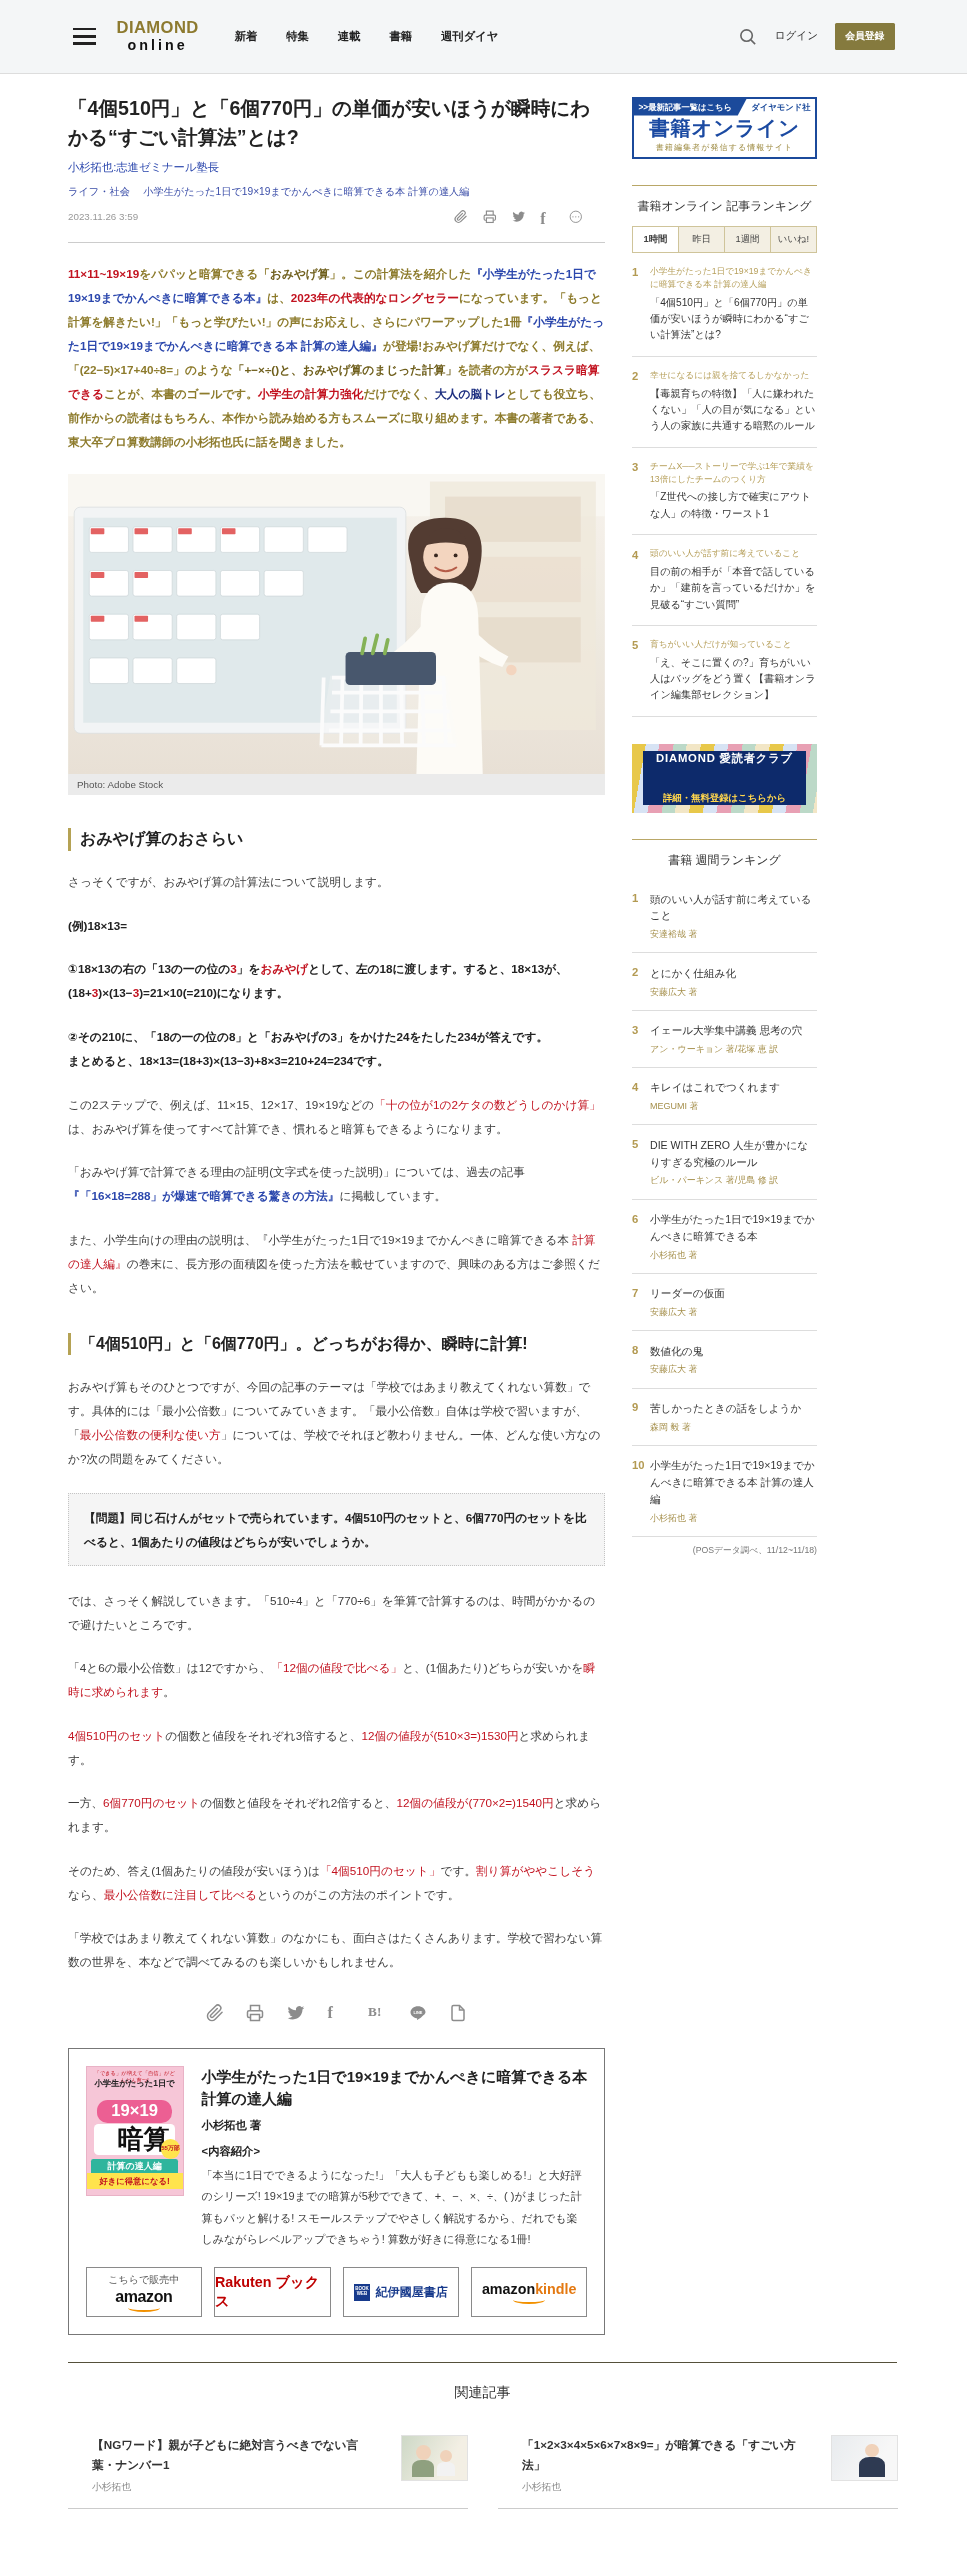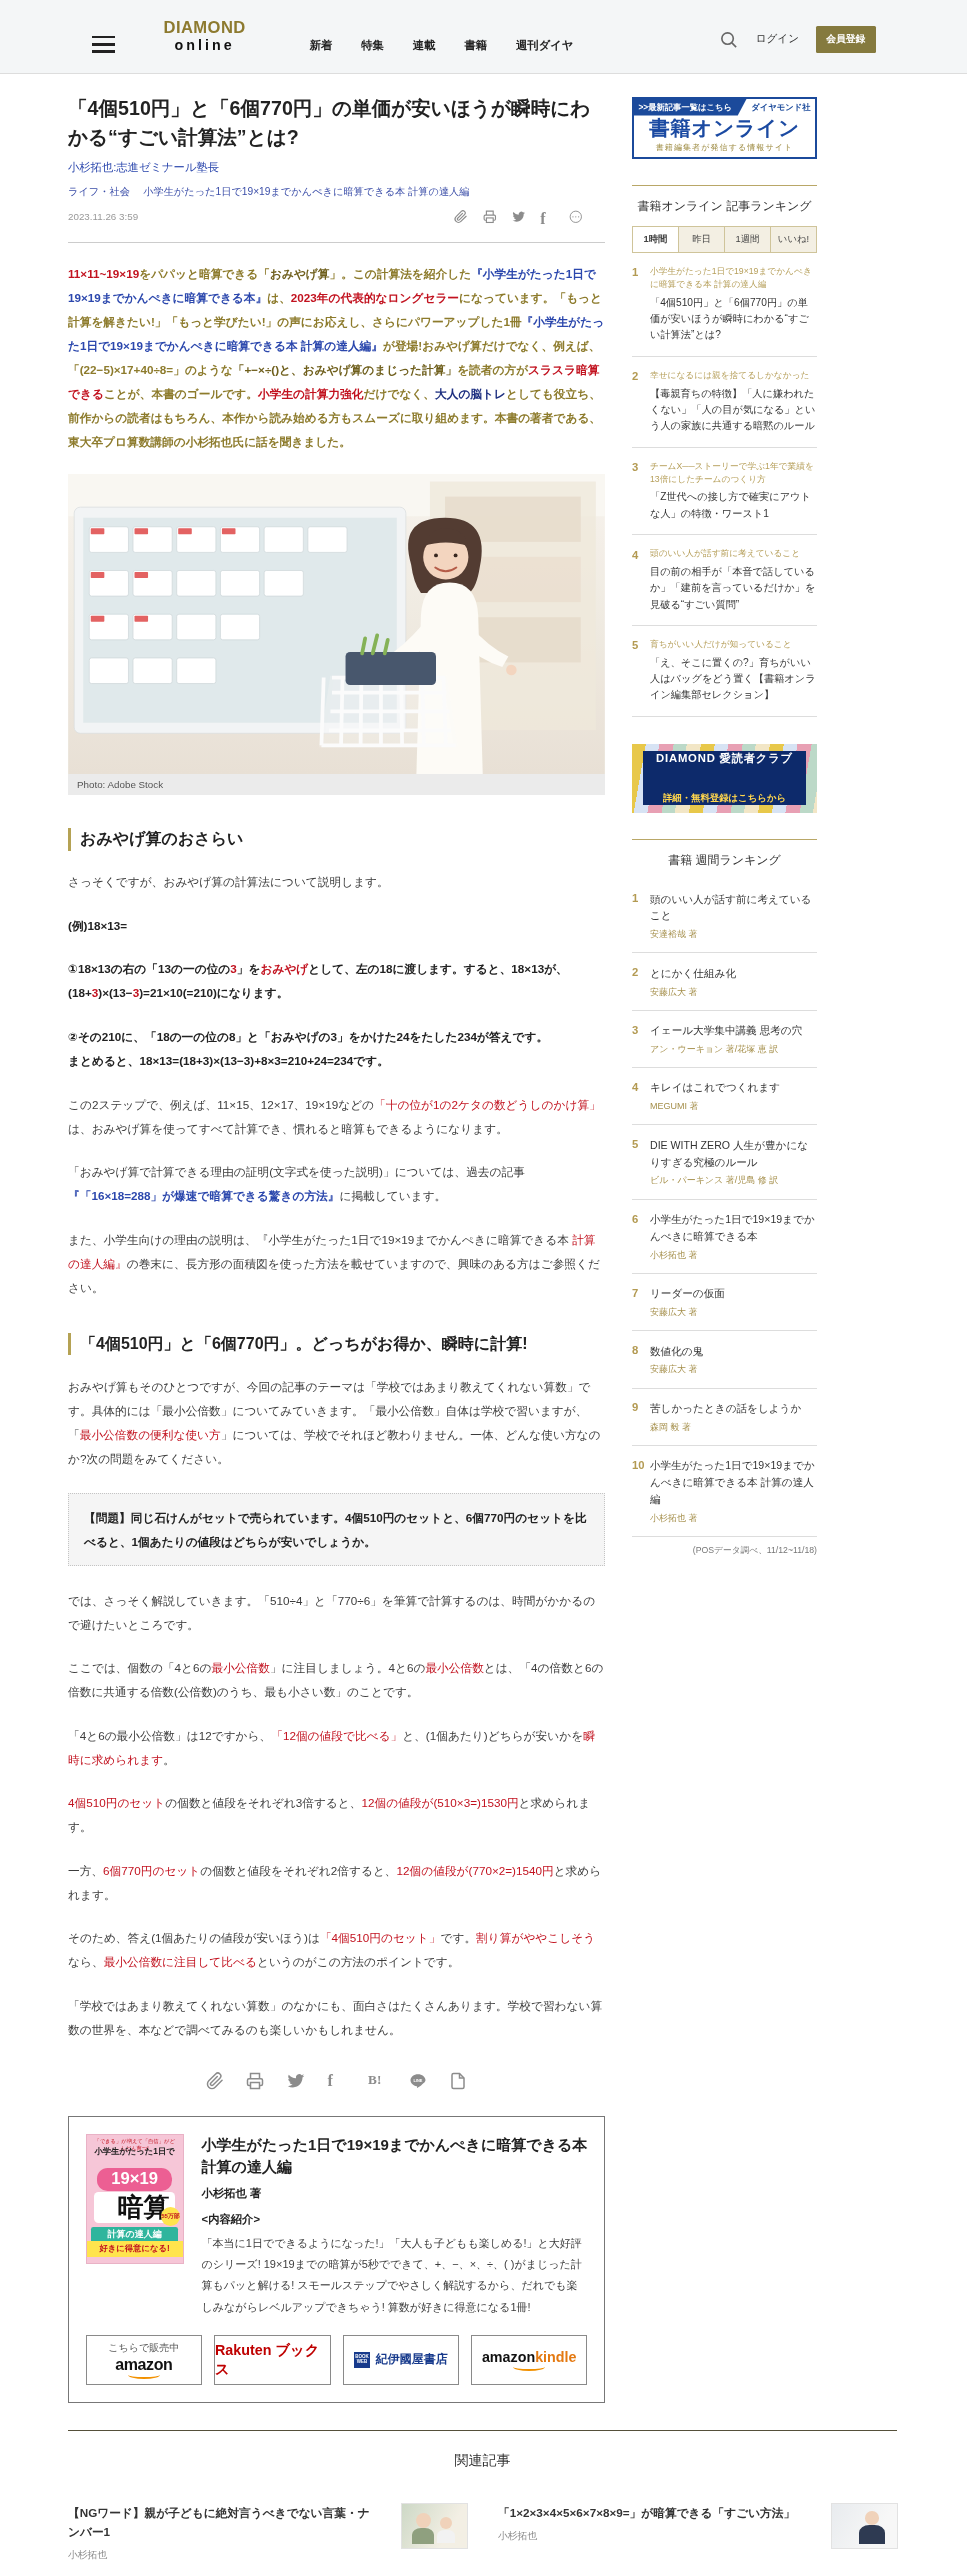--- a/index.html
+++ b/index.html
@@ -1,20 +1,20 @@
 <!DOCTYPE html>
 <html style="font-size:12px"><head>
 <meta charset="utf-8">
 <style>
   html,body{margin:0;padding:0;}
   body{width:968px;height:2576px;overflow:hidden;background:#fff;
        font-family:"Liberation Sans","DejaVu Sans",sans-serif;color:#333;}
   
   .hdr{height:73px;background:#f4f6f7;border-bottom:0.8px solid #ddd;display:flex;align-items:center;}
-  .hdr-inner{width:832px;margin:0 92px;display:flex;align-items:flex-end;gap:28px;}
+  .hdr-inner{width:832px;margin:0 73px;display:flex;align-items:center;}
   .burger{width:22.6px;height:16.6px;display:flex;flex-direction:column;justify-content:space-between;cursor:pointer;margin-right:21px;}
   .burger span{display:block;height:2.3px;background:#222;}
   .brand{text-align:center;margin-right:36px;line-height:1;cursor:pointer;}
   .brand .b1{font-weight:bold;font-size:16.6px;letter-spacing:0.4px;color:#8d7a2f;}
   .brand .b2{font-weight:bold;font-size:14.3px;letter-spacing:3px;color:#111;margin-top:1.5px;}
   .nav{display:flex;gap:29px;}
   .nav a{font-size:11.3px;font-weight:bold;color:#222;text-decoration:none;cursor:pointer;}
   .hdr-right{margin-left:auto;display:flex;align-items:center;gap:16.6px;}
   .sicon{width:19.6px;height:19.6px;cursor:pointer;}
   .login{font-size:10.6px;color:#333;cursor:pointer;}
@@ -76,21 +76,21 @@
   .st-rak{font-size:14.3px;font-weight:bold;color:#bf0000;}
   .st-kino{display:flex;align-items:center;gap:5.3px;font-size:12px;font-weight:bold;color:#173a8c;}
   .kino-sq{width:16.6px;height:16.6px;background:#173a8c;color:#fff;font-size:4.5px;display:flex;align-items:center;justify-content:center;text-align:center;line-height:1.1;}
   .st-kin{font-size:14.3px;font-weight:bold;color:#111;}
   .st-kin .kd{color:#e47911;}
   
   .rel{margin:27px 0 0 68px;width:829px;border-top:1.5px solid #55503a;padding-top:13.6px;}
   .rel-h{font-size:14px;color:#333;text-align:center;margin:7.5px 0 19.6px;font-weight:normal;}
   .rel-grid{display:grid;grid-template-columns:400px 400px;column-gap:30px;}
   .rel-item{display:flex;border-bottom:0.8px solid #ccc;padding:13.6px 0;cursor:pointer;}
-  .rel-txt{flex:1;padding-right:21px;}
+  .rel-txt{flex:1;padding-right:21px;margin-left:24px;}
   .rel-title{font-size:11.7px;font-weight:bold;color:#333;line-height:1.65;}
   .rel-author{font-size:9.8px;color:#8a8a8a;margin-top:7.5px;}
   .rel-thumb{width:65px;height:44px;flex:none;border:0.8px solid #e2e2e2;position:relative;overflow:hidden;display:flex;align-items:center;justify-content:center;}
   .th-photo-a{background:linear-gradient(120deg,#cdd8c6,#f3efe4 70%);}
   .th-photo-b{background:linear-gradient(120deg,#e8ebee,#f7f7f7 70%);}
   .th-head{position:absolute;border-radius:50%;background:#f0d2ba;}
   .th-body{position:absolute;border-radius:40% 40% 0 0;}
   
   .sb-banner{margin-top:22.6px;border:2.3px solid #1b4a9b;background:#fff;cursor:pointer;}
   .sb-b-top{display:flex;font-size:8.3px;font-weight:bold;}
@@ -269,21 +269,20 @@
         <p class="para"><span class="sg-B">(例)18×13=</span></p>
         <p class="para"><span class="sg-B">①18×13の右の「13の一の位の</span><span class="sg-rb">3</span><span class="sg-B">」を</span><span class="sg-rb">おみやげ</span><span class="sg-B">として、左の18に渡します。すると、18×13が、(18+</span><span class="sg-rb">3</span><span class="sg-B">)×(13−</span><span class="sg-rb">3</span><span class="sg-B">)=21×10(=210)になります。</span></p>
         <p class="para"><span class="sg-B">②その210に、「18の一の位の8」と「おみやげの3」をかけた24をたした234が答えです。</span><br><span class="sg-B">まとめると、18×13=(18+3)×(13−3)+8×3=210+24=234です。</span></p>
         <p class="para"><span class="sg-p">この2ステップで、例えば、11×15、12×17、19×19などの</span><span class="sg-r">「十の位が1の2ケタの数どうしのかけ算」</span><span class="sg-p">は、おみやげ算を使ってすべて計算でき、慣れると暗算もできるようになります。</span></p>
         <p class="para"><span class="sg-p">「おみやげ算で計算できる理由の証明(文字式を使った説明)」については、過去の記事</span><span class="sg-bb">『「16×18=288」が爆速で暗算できる驚きの方法』</span><span class="sg-p">に掲載しています。</span></p>
         <p class="para"><span class="sg-p">また、小学生向けの理由の説明は、『小学生がたった1日で19×19までかんぺきに暗算できる本 </span><span class="sg-r">計算の達人編』</span><span class="sg-p">の巻末に、長方形の面積図を使った方法を載せていますので、興味のある方はご参照ください。</span></p>
         <h2 class="h2x">「4個510円」と「6個770円」。どっちがお得か、瞬時に計算!</h2>
         <p class="para"><span class="sg-p">おみやげ算もそのひとつですが、今回の記事のテーマは「学校ではあまり教えてくれない算数」です。具体的には「最小公倍数」についてみていきます。「最小公倍数」自体は学校で習いますが、「</span><span class="sg-r">最小公倍数の便利な使い方</span><span class="sg-p">」については、学校でそれほど教わりません。一体、どんな使い方なのか?次の問題をみてください。</span></p>
         <div class="problem-box">【問題】同じ石けんがセットで売られています。4個510円のセットと、6個770円のセットを比べると、1個あたりの値段はどちらが安いでしょうか。</div>
         <p class="para"><span class="sg-p">では、さっそく解説していきます。「510÷4」と「770÷6」を筆算で計算するのは、時間がかかるので避けたいところです。</span></p>
-        <p class="para"><span class="sg-p">ここでは、個数の「4と6の</span><span class="sg-r">最小公倍数</span><span class="sg-p">」に注目しましょう。4と6の</span><span class="sg-r">最小公倍数</span><span class="sg-p">とは、「4の倍数と6の倍数に共通する倍数(公倍数)のうち、最も小さい数」のことです。</span></p>
         <p class="para"><span class="sg-p">「4と6の最小公倍数」は12ですから、</span><span class="sg-r">「12個の値段で比べる」</span><span class="sg-p">と、(1個あたり)どちらが安いかを</span><span class="sg-r">瞬時に求められます</span><span class="sg-p">。</span></p>
         <p class="para"><span class="sg-r">4個510円のセット</span><span class="sg-p">の個数と値段をそれぞれ3倍すると、</span><span class="sg-r">12個の値段が(510×3=)1530円</span><span class="sg-p">と求められます。</span></p>
         <p class="para"><span class="sg-p">一方、</span><span class="sg-r">6個770円のセット</span><span class="sg-p">の個数と値段をそれぞれ2倍すると、</span><span class="sg-r">12個の値段が(770×2=)1540円</span><span class="sg-p">と求められます。</span></p>
         <p class="para"><span class="sg-p">そのため、答え(1個あたりの値段が安いほう)は</span><span class="sg-r">「4個510円のセット」</span><span class="sg-p">です。</span><span class="sg-r">割り算がややこしそう</span><span class="sg-p">なら、</span><span class="sg-r">最小公倍数に注目して比べる</span><span class="sg-p">というのがこの方法のポイントです。</span></p>
         <p class="para"><span class="sg-p">「学校ではあまり教えてくれない算数」のなかにも、面白さはたくさんあります。学校で習わない算数の世界を、本などで調べてみるのも楽しいかもしれません。</span></p>
       </div>
 
     <div class="share-b" id="share-bottom">
         <span class="ic"><svg viewBox="0 0 24 24" width="100%" height="100%" fill="none" stroke="currentColor" stroke-width="2" stroke-linecap="round">
             <path d="M21.4 11.05l-9.19 9.19a6 6 0 01-8.49-8.49l9.19-9.19a4 4 0 015.66 5.66l-9.2 9.19a2 2 0 01-2.83-2.83l8.49-8.48"></path>

